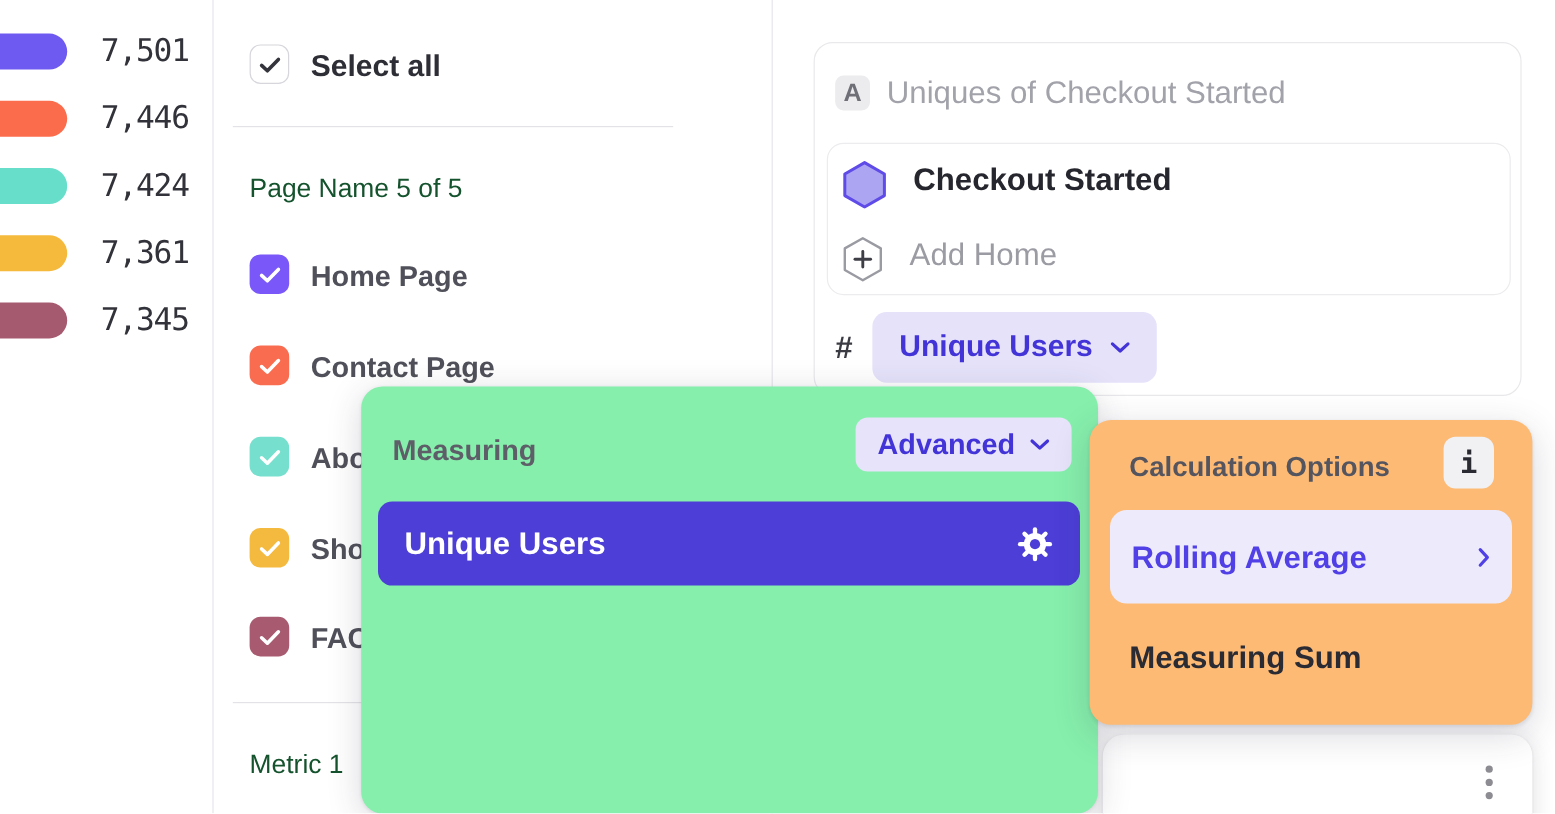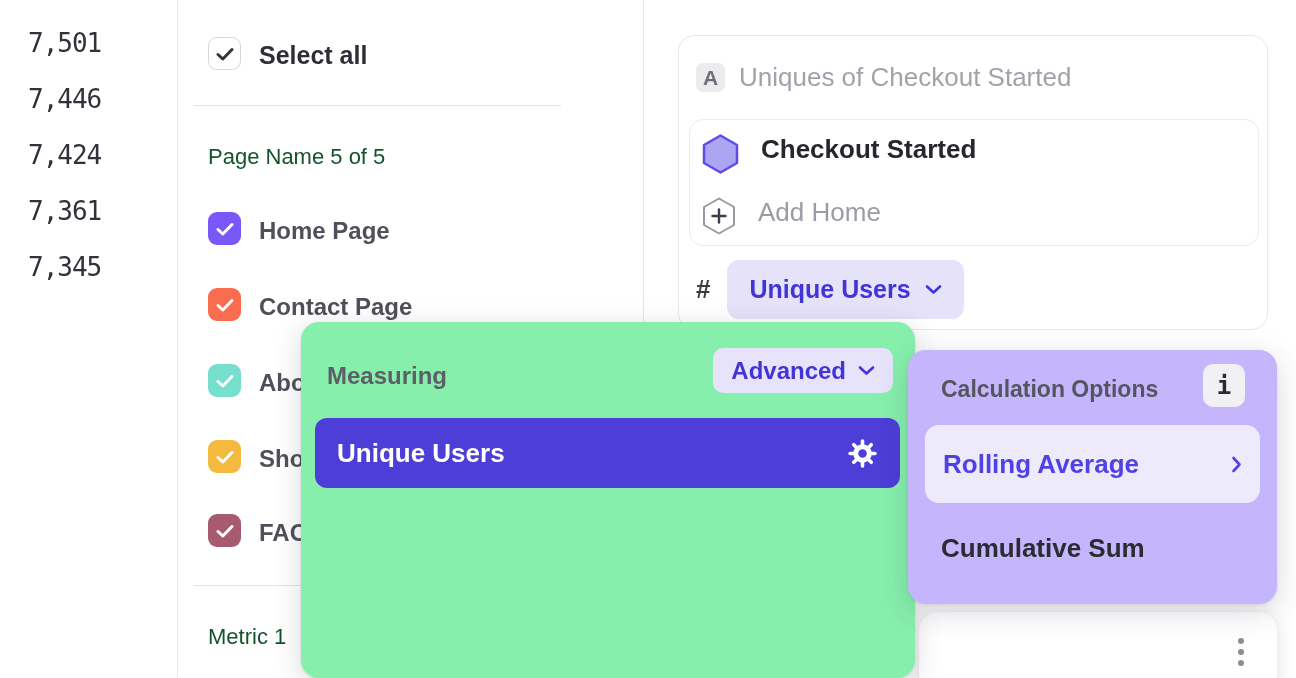--- a/index.html
+++ b/index.html
@@ -4,21 +4,21 @@
 <style>
   html,body{margin:0;padding:0;background:#fff;}
   .stage{
     position:relative;width:1296px;height:678px;overflow:hidden;
     background:#ffffff;font-family:"Liberation Sans",sans-serif;
     -webkit-font-smoothing:antialiased;
   }
   .vline{position:absolute;top:0;bottom:0;width:1px;background:#E7E7EB;}
 
   
-  .legend-row{position:absolute;left:0;height:30px;display:flex;align-items:center;flex-direction:column;}
+  .legend-row{position:absolute;left:0;height:30px;display:flex;align-items:center;}
   .legend-pill{display:block;width:76px;height:30px;margin-left:-20px;border-radius:15px;}
   .legend-value{margin-left:28px;font-family:"DejaVu Sans Mono",monospace;
     font-size:26px;color:#32323A;letter-spacing:-1px;}
 
   
   .checkbox{display:flex;align-items:center;justify-content:center;
     width:33px;height:33px;border-radius:9px;flex:0 0 auto;}
   .checkbox.unchecked{background:#fff;border:1.5px solid #D6D6DC;box-sizing:border-box;}
   .check-row{position:absolute;display:flex;align-items:flex-end;gap:18px;}
   .check-label{font-size:24px;font-weight:600;color:#50505A;white-space:nowrap;}
@@ -51,21 +51,21 @@
   .advanced-pill{position:absolute;right:22px;top:26px;height:45px;padding:0 18px;
     display:flex;align-items:center;gap:12px;background:#E6E3FA;border-radius:10px;
     color:#4334D8;font-size:24px;font-weight:700;}
   .menu-option-selected{position:absolute;left:14px;top:96px;width:585px;height:70px;
     background:#4C3ED6;border-radius:12px;display:flex;align-items:center;
     padding:0 22px;box-sizing:border-box;color:#fff;font-size:26px;font-weight:700;}
   .menu-option-selected .spacer{flex:1;}
 
   
   .calc-menu{position:absolute;left:908px;top:350px;width:369px;height:254px;
-    background:#c4b5fd;border-radius:18px;z-index:30;
+    background:#fdba74;border-radius:18px;z-index:30;
     box-shadow:0 8px 30px rgba(45,45,70,.18), 0 1px 3px rgba(45,45,70,.10);}
   .calc-title{position:absolute;left:33px;top:26px;font-size:23px;font-weight:600;color:#55555F;}
   .info-btn{position:absolute;right:32px;top:14px;width:42px;height:43px;background:#F1F1F4;
     border-radius:10px;display:flex;align-items:center;justify-content:center;
     font-family:"DejaVu Sans Mono",monospace;font-size:24px;font-weight:700;color:#2A2A32;}
   .calc-option-hl{position:absolute;left:17px;top:75px;width:335px;height:78px;
     background:#EDEBFB;border-radius:14px;display:flex;align-items:center;
     padding:0 18px;box-sizing:border-box;color:#5140E5;font-size:26px;font-weight:700;}
   .calc-option-hl .spacer{flex:1;}
   .calc-option{position:absolute;left:33px;top:182px;height:32px;display:flex;align-items:center;
@@ -272,17 +272,17 @@
       <span>Rolling Average</span>
       <span class="spacer"></span>
       <span class="icon" style="color:#5140E5">
         <svg width="11" height="17" viewBox="0 0 11 17">
             <polyline points="2.5,2 8.5,8.5 2.5,15" fill="none" stroke="currentColor" stroke-width="2.6" stroke-linecap="round" stroke-linejoin="round"></polyline>
           </svg>
       </span>
     </div>
 
     <div class="calc-option">
-      <span>Cumulative Sum</span>
+      <span>Measuring Sum</span>
     </div>
   </div>
 
 </div>
 
 </body></html>

